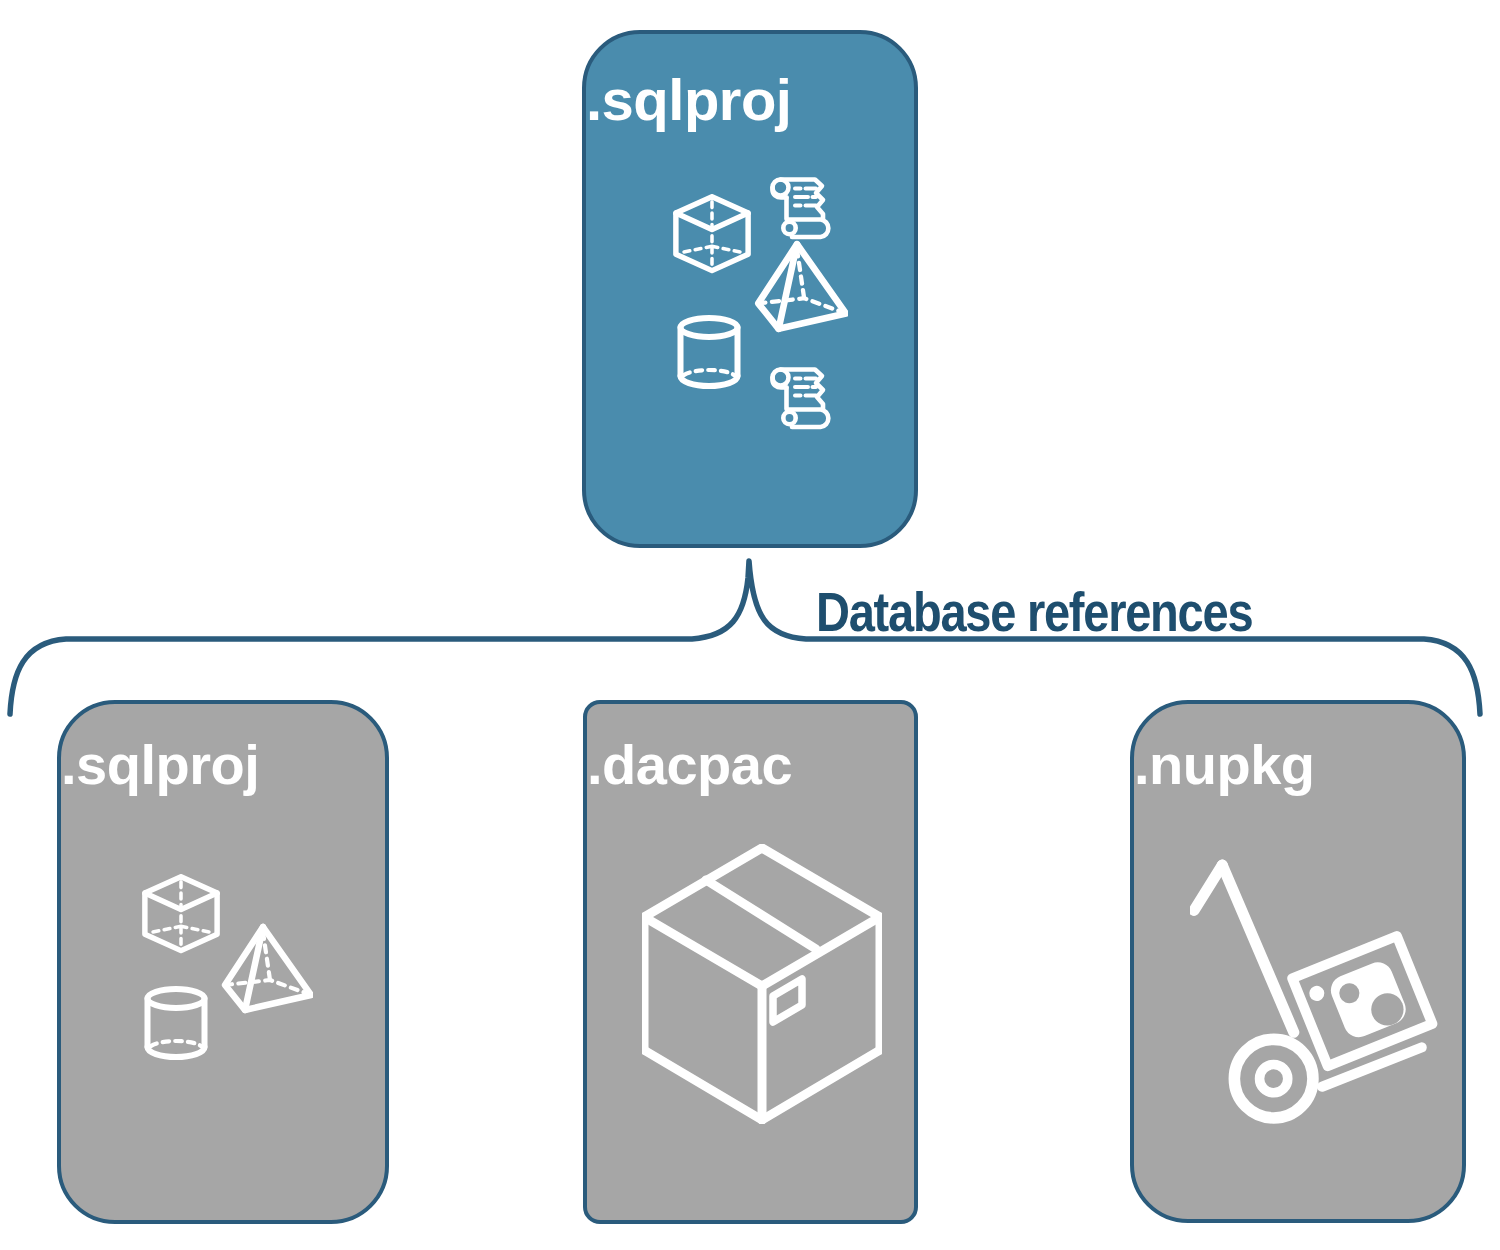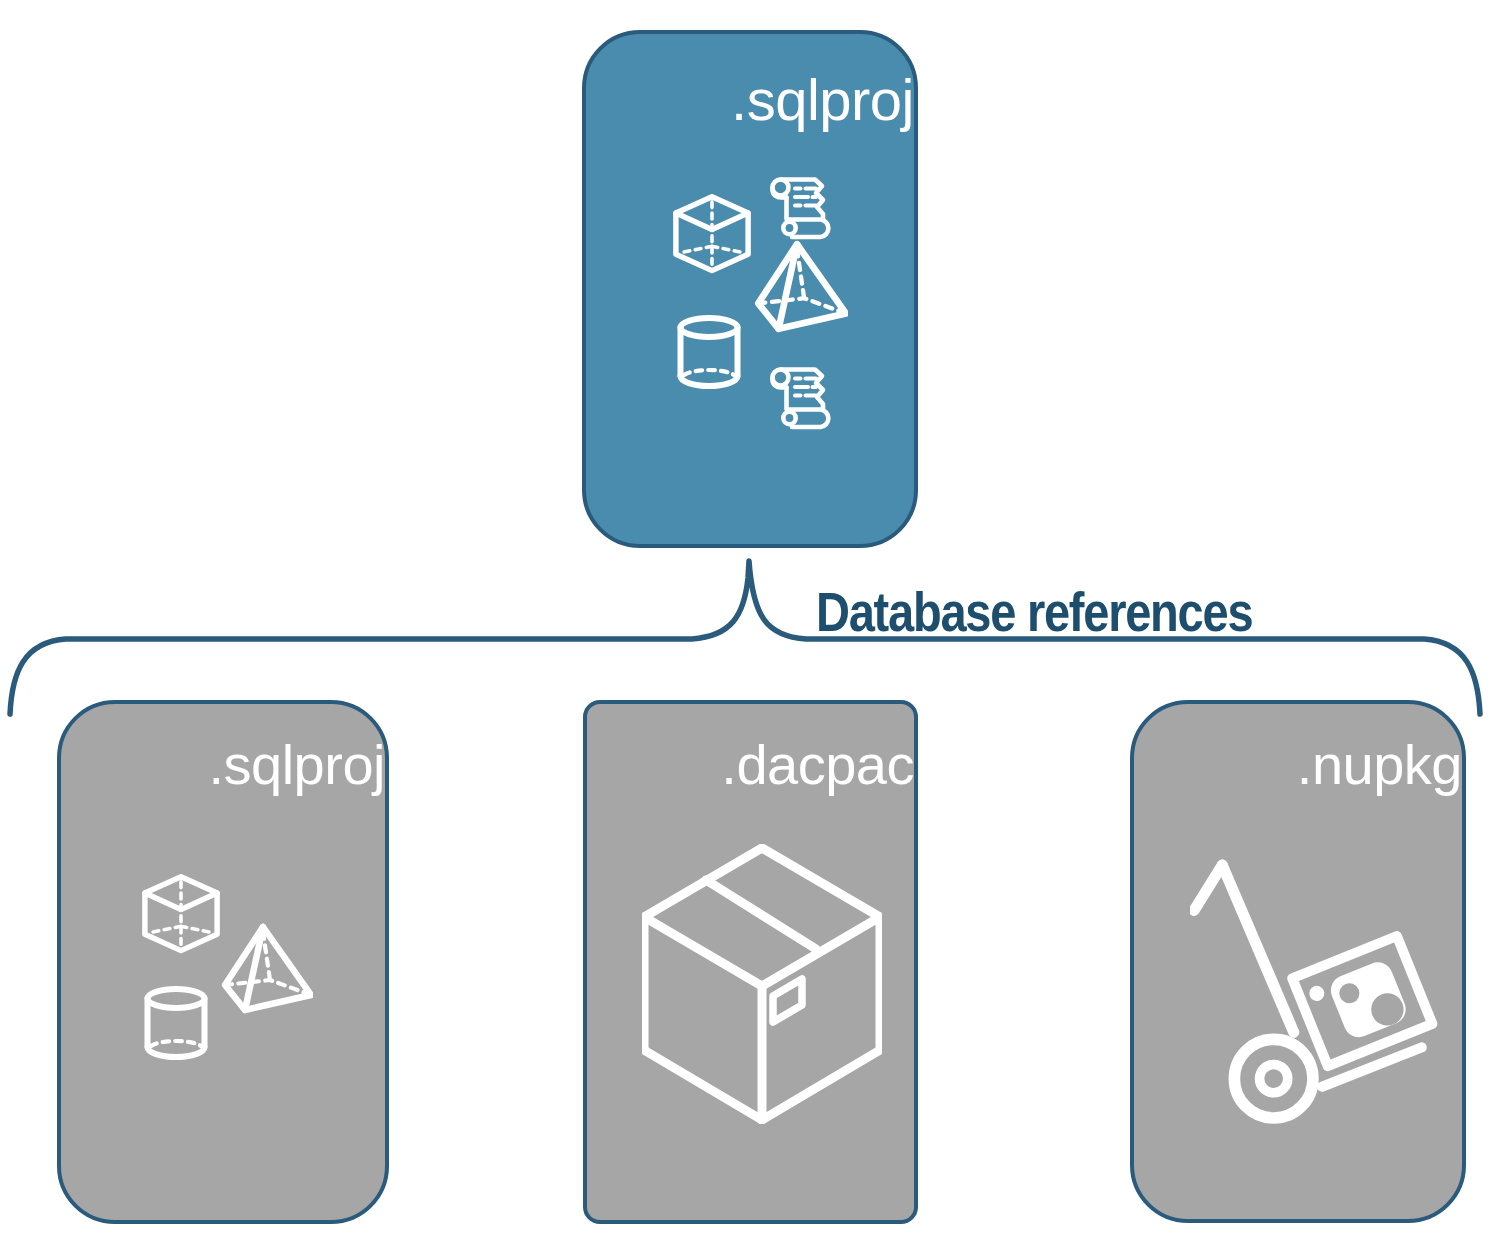--- a/index.html
+++ b/index.html
@@ -7,22 +7,22 @@
     position:relative;width:1500px;height:1250px;background:#ffffff;
     font-family:"Liberation Sans",sans-serif;overflow:hidden;
   }
   .node{
     position:absolute;border:4.5px solid var(--outline);
     border-radius:58px;box-sizing:border-box;
   }
   .node-top{background:var(--top-node-fill);}
   .node-child{background:var(--child-node-fill);}
   .node-label{
-    position:absolute;top:34px;left:0;right:0;text-align:right;
-    font-weight:normal;font-size:58px;color:var(--label-text);
+    position:absolute;top:34px;left:0;right:0;text-align:left;
+    font-weight:bold;font-size:58px;color:var(--label-text);
     letter-spacing:-0.5px;line-height:1.1;
   }
   .node-child .node-label{font-size:56px;top:30px;}
   .icon{position:absolute;display:block;}
   .brace{position:absolute;left:0;top:0;width:1500px;height:1250px;}
   .connector-label{
     position:absolute;left:816px;top:584px;white-space:nowrap;
     font-weight:bold;font-size:56px;color:var(--connector-text);
     letter-spacing:-1.5px;transform:scaleX(0.84);transform-origin:left top;
     line-height:1.0;

